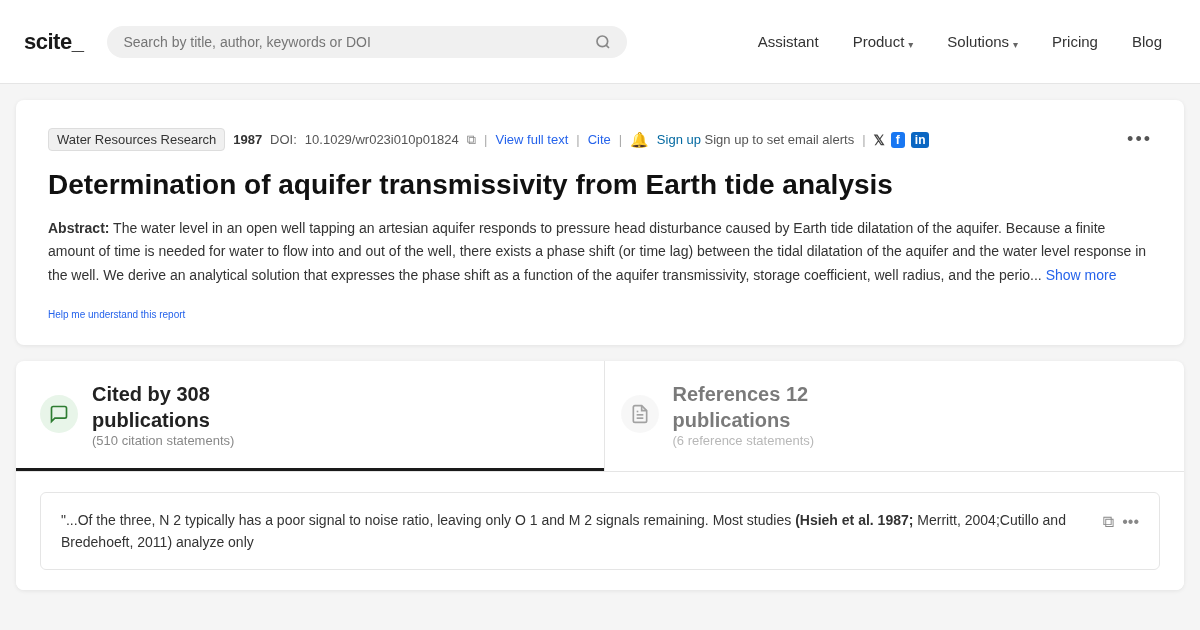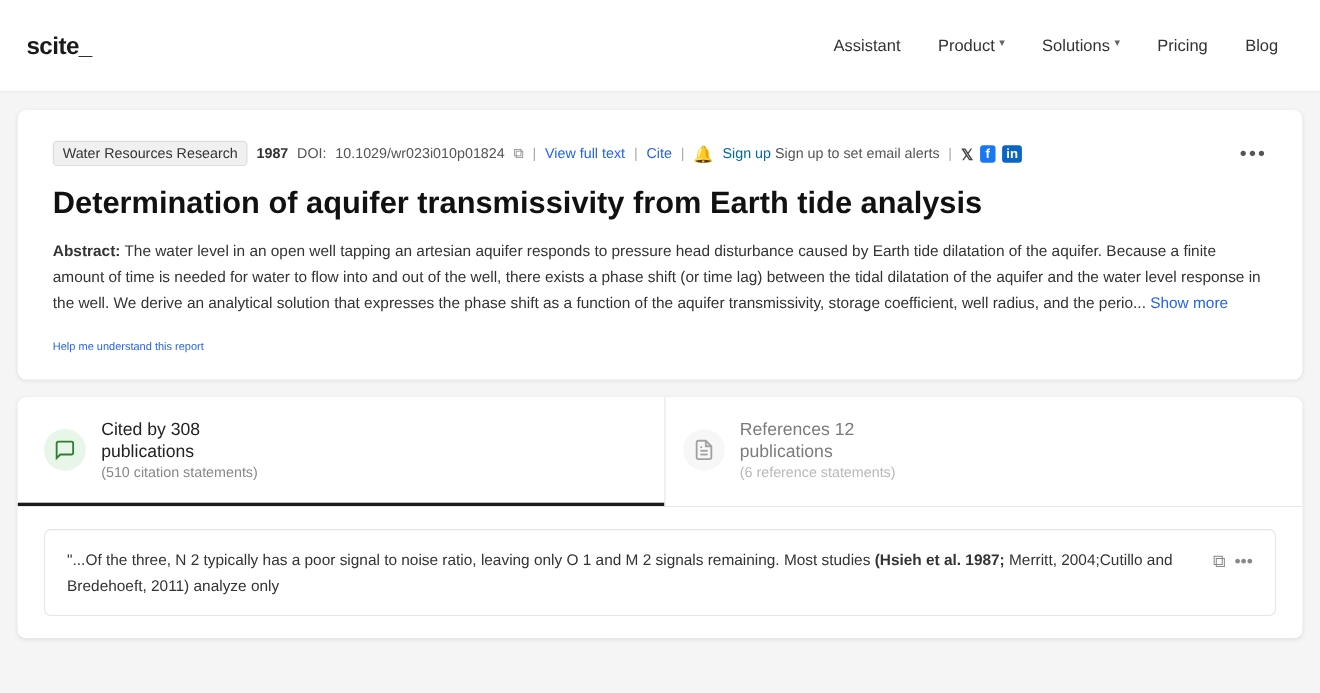--- a/index.html
+++ b/index.html
@@ -49,21 +49,21 @@
       align-items: center;
       gap: 6px;
       margin-left: auto;
     }
     .nav-item {
       padding: 8px 14px;
       font-size: 15px;
       color: #333;
       cursor: pointer;
       display: flex;
-      align-items: flex-start;
+      align-items: flex-end;
       gap: 4px;
       border-radius: 4px;
     }
     .chevron { font-size: 10px; color: #666; }
 
     
     .main { padding: 16px 0; max-width: 1200px; margin: 0 auto; }
 
     
     .article-card {
@@ -172,21 +172,21 @@
       border-radius: 50%;
       display: flex;
       align-items: center;
       justify-content: center;
       font-size: 18px;
       flex-shrink: 0;
     }
     .tab-icon-cited { background: #e8f5e9; color: #2e7d32; }
     .tab-icon-refs { background: #f3f3f3; color: #666; }
     .tab-info { flex: 1; }
-    .tab-main-text { font-size: 16px; font-weight: 400; color: #222; line-height: 1.3; }
+    .tab-main-text { font-size: 20px; font-weight: 700; color: #222; line-height: 1.3; }
     .tab-sub-text { font-size: 13px; color: #888; }
     .tab-divider { width: 1px; background: #e5e5e5; align-self: stretch; }
 
     
     .quote-section {
       padding: 20px 24px;
       background: #fff;
     }
     .quote-card {
       border: 1px solid #e5e5e5;
@@ -204,20 +204,27 @@
     .quote-text strong { font-weight: 700; }
     .quote-actions { display: flex; gap: 8px; align-items: center; flex-shrink: 0; }
     .quote-action-btn { color: #888; cursor: pointer; font-size: 16px; }
   </style>
 </head>
 <body>
 
 <header class="header">
   <div class="logo">scite_</div>
 
+  <div class="search-bar">
+    <input type="text" placeholder="Search by title, author, keywords or DOI" style="">
+    <svg class="search-icon-svg" width="16" height="16" viewBox="0 0 24 24" fill="none" stroke="currentColor" stroke-width="2.5">
+        <circle cx="11" cy="11" r="8"></circle>
+        <line x1="21" y1="21" x2="16.65" y2="16.65"></line>
+      </svg>
+  </div>
 
   <nav class="nav">
     <div class="nav-item">
       <span>Assistant</span>
     </div>
     <div class="nav-item">
       <span>Product</span>
       <span class="chevron">▾</span>
     </div>
     <div class="nav-item">

